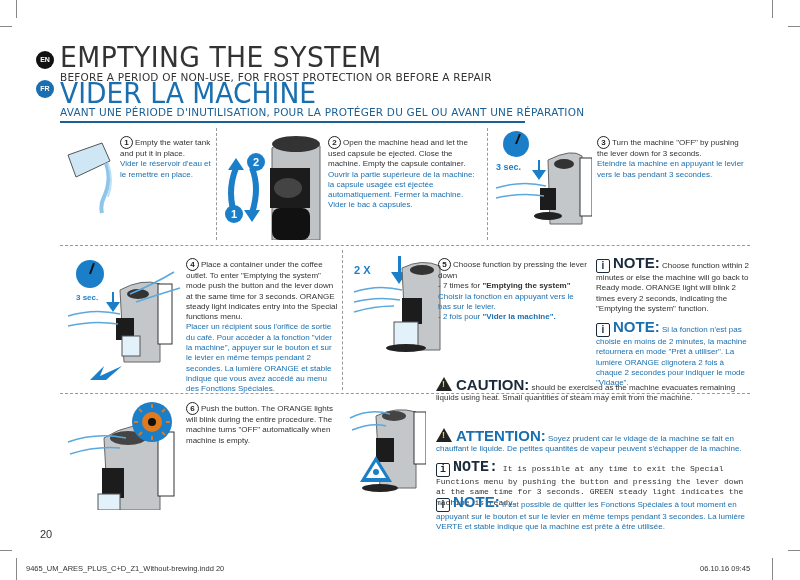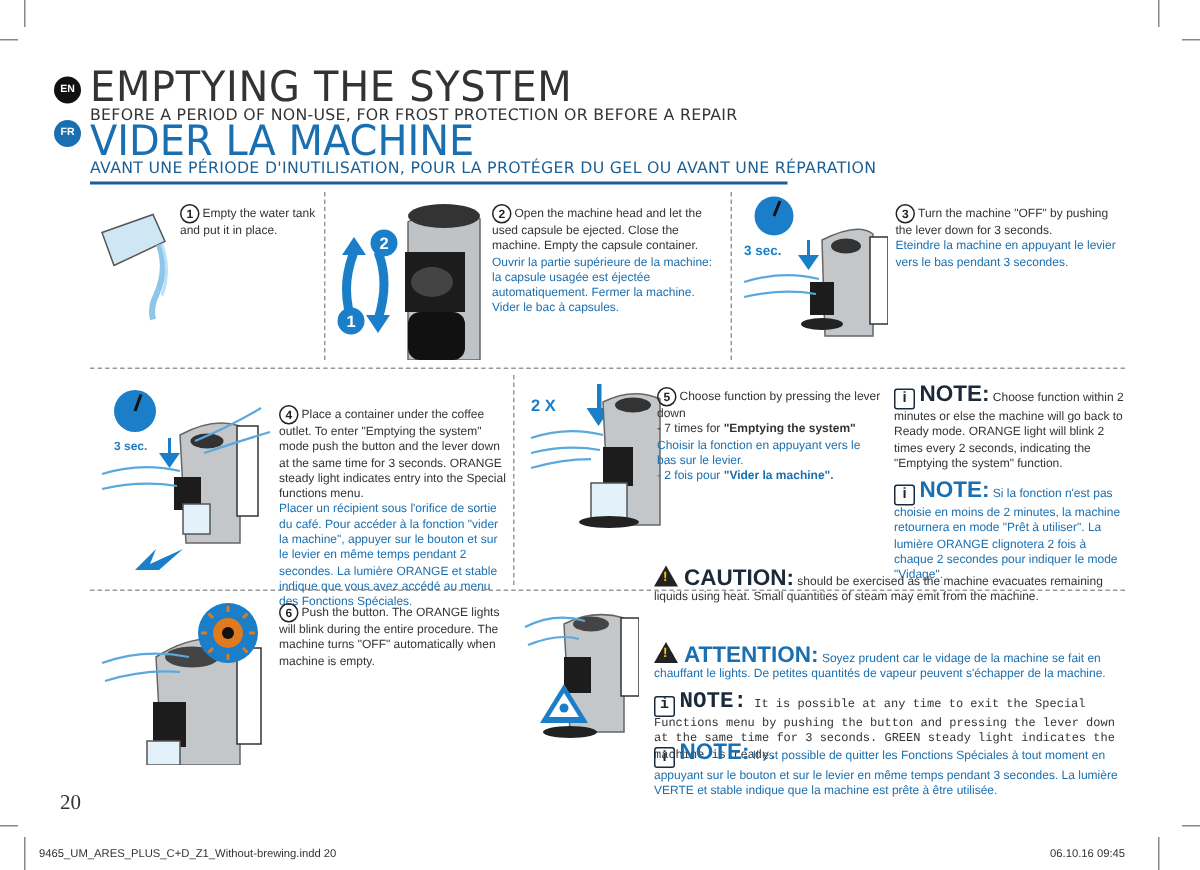--- a/index.html
+++ b/index.html
@@ -57,20 +57,21 @@
 
 <div class="ill" style="left:66px;top:135px;width:48px;height:80px;">
   <svg width="48" height="80" viewBox="0 0 48 80">
     <polygon points="2,20 36,8 44,26 10,42" fill="#cfe6f5" stroke="#555" stroke-width="1"></polygon>
     <path d="M40,28 Q46,45 38,62 Q34,70 36,78" fill="none" stroke="#8ec6ea" stroke-width="4"></path>
     <path d="M42,28 Q48,45 42,62" fill="none" stroke="#bde0f5" stroke-width="2"></path>
   </svg>
 </div>
 <div class="abs txt" style="left:120px;top:136px;width:92px;">
   <span class="step-num">1</span><span class="en">Empty the water tank and put it in place.</span>
+  <span class="fr">Vider le réservoir d'eau et le remettre en place.</span>
 </div>
 
 <div class="ill" style="left:222px;top:128px;width:100px;height:112px;">
   <svg width="100" height="112" viewBox="0 0 100 112">
     <path d="M50,20 Q70,5 98,18 L98,112 L50,112 Z" fill="#bfc3c6" stroke="#666" stroke-width="1"></path>
     <ellipse cx="74" cy="16" rx="24" ry="8" fill="#333"></ellipse>
     <rect x="48" y="40" width="40" height="40" fill="#1c1c1c"></rect>
     <ellipse cx="66" cy="60" rx="14" ry="10" fill="#444"></ellipse>
     <rect x="50" y="80" width="38" height="32" rx="8" fill="#111"></rect>
     <path d="M14,90 Q4,65 14,40" fill="none" stroke="#1a7fc8" stroke-width="6"></path>
@@ -118,21 +119,21 @@
     <path d="M56,36 Q78,24 96,30 L96,108 L60,108 Z" fill="#c3c7ca" stroke="#666"></path>
     <ellipse cx="74" cy="40" rx="11" ry="5" fill="#333"></ellipse>
     <rect x="52" y="64" width="18" height="22" fill="#1c1c1c"></rect>
     <rect x="94" y="30" width="14" height="60" fill="#fff" stroke="#333"></rect>
     <rect x="58" y="82" width="18" height="20" fill="#e3f1fa" stroke="#555"></rect>
     <path d="M4,62 Q30,54 56,60 M4,72 Q30,66 54,70" fill="none" stroke="#5aa8dd" stroke-width="1.5"></path>
     <path d="M66,40 Q90,30 110,18 M72,48 Q96,40 116,34" fill="none" stroke="#5aa8dd" stroke-width="1.5"></path>
     <polygon points="26,126 40,112 36,122 58,112 42,126" fill="#1a7fc8"></polygon>
   </svg>
 </div>
-<div class="abs txt" style="left:186px;top:258px;width:152px;margin-top:12px;">
+<div class="abs txt" style="left:186px;top:258px;width:152px;">
   <span class="step-num">4</span><span class="en">Place a container under the coffee outlet. To enter "Emptying the system" mode push the button and the lever down at the same time for 3 seconds. ORANGE steady light indicates entry into the Special functions menu.</span>
   <span class="fr">Placer un récipient sous l'orifice de sortie du café. Pour accéder à la fonction "vider la machine", appuyer sur le bouton et sur le levier en même temps pendant 2 secondes. La lumière ORANGE et stable indique que vous avez accédé au menu des Fonctions Spéciales.</span>
 </div>
 
 <div class="ill" style="left:350px;top:254px;width:92px;height:100px;">
   <svg width="92" height="100" viewBox="0 0 92 100">
     <text x="4" y="20" font-size="11" fill="#1a7fc8" font-weight="bold" font-family="Liberation Sans, sans-serif">2 X</text>
     <rect x="48" y="2" width="3" height="20" fill="#1a7fc8"></rect>
     <polygon points="41,18 49,30 57,18" fill="#1a7fc8"></polygon>
     <path d="M52,14 Q72,4 90,12 L90,96 L56,96 Z" fill="#c3c7ca" stroke="#666"></path>
@@ -199,26 +200,26 @@
     <ellipse cx="34" cy="90" rx="18" ry="4" fill="#222"></ellipse>
   </svg>
 </div>
 
 <div class="abs small" style="left:436px;top:377px;width:320px;">
   <span class="warn-icon y"></span><span class="note-head">CAUTION:</span>
   <span>should be exercised as the machine evacuates remaining liquids using heat. Small quantities of steam may emit from the machine.</span>
 </div>
 <div class="abs small blue" style="left:436px;top:428px;width:320px;">
   <span class="warn-icon y"></span><span class="note-head fr">ATTENTION:</span>
-  <span>Soyez prudent car le vidage de la machine se fait en chauffant le lights. De petites quantités de vapeur peuvent s'échapper de la machine.</span>
+  <span>Soyez prudent car le vidage de la machine se fait en chauffant le liquide. De petites quantités de vapeur peuvent s'échapper de la machine.</span>
 </div>
 <div class="abs small" style="left:436px;top:463px;width:320px;font-family:Liberation Mono, monospace;">
   <span class="info-icon">i</span><span class="note-head">NOTE:</span>
   <span>It is possible at any time to exit the Special Functions menu by pushing the button and pressing the lever down at the same time for 3 seconds. GREEN steady light indicates the machine is ready.</span>
 </div>
 <div class="abs small blue" style="left:436px;top:497px;width:320px;">
   <span class="info-icon">i</span><span class="note-head fr">NOTE:</span>
   <span>Il est possible de quitter les Fonctions Spéciales à tout moment en appuyant sur le bouton et sur le levier en même temps pendant 3 secondes. La lumière VERTE et stable indique que la machine est prête à être utilisée.</span>
 </div>
 
-<div class="abs" style="left:40px;top:528px;font-size:14px;color:#333;font-family:Liberation Serif, serif;">20</div>
+<div class="abs" style="left:40px;top:528px;font-size:11px;color:#333;font-family:Liberation Sans, sans-serif;">20</div>
 <div class="abs footer-txt" style="left:26px;top:564px;">9465_UM_ARES_PLUS_C+D_Z1_Without-brewing.indd   20</div>
 <div class="abs footer-txt" style="left:700px;top:564px;">06.10.16   09:45</div>
 
 </body></html>

